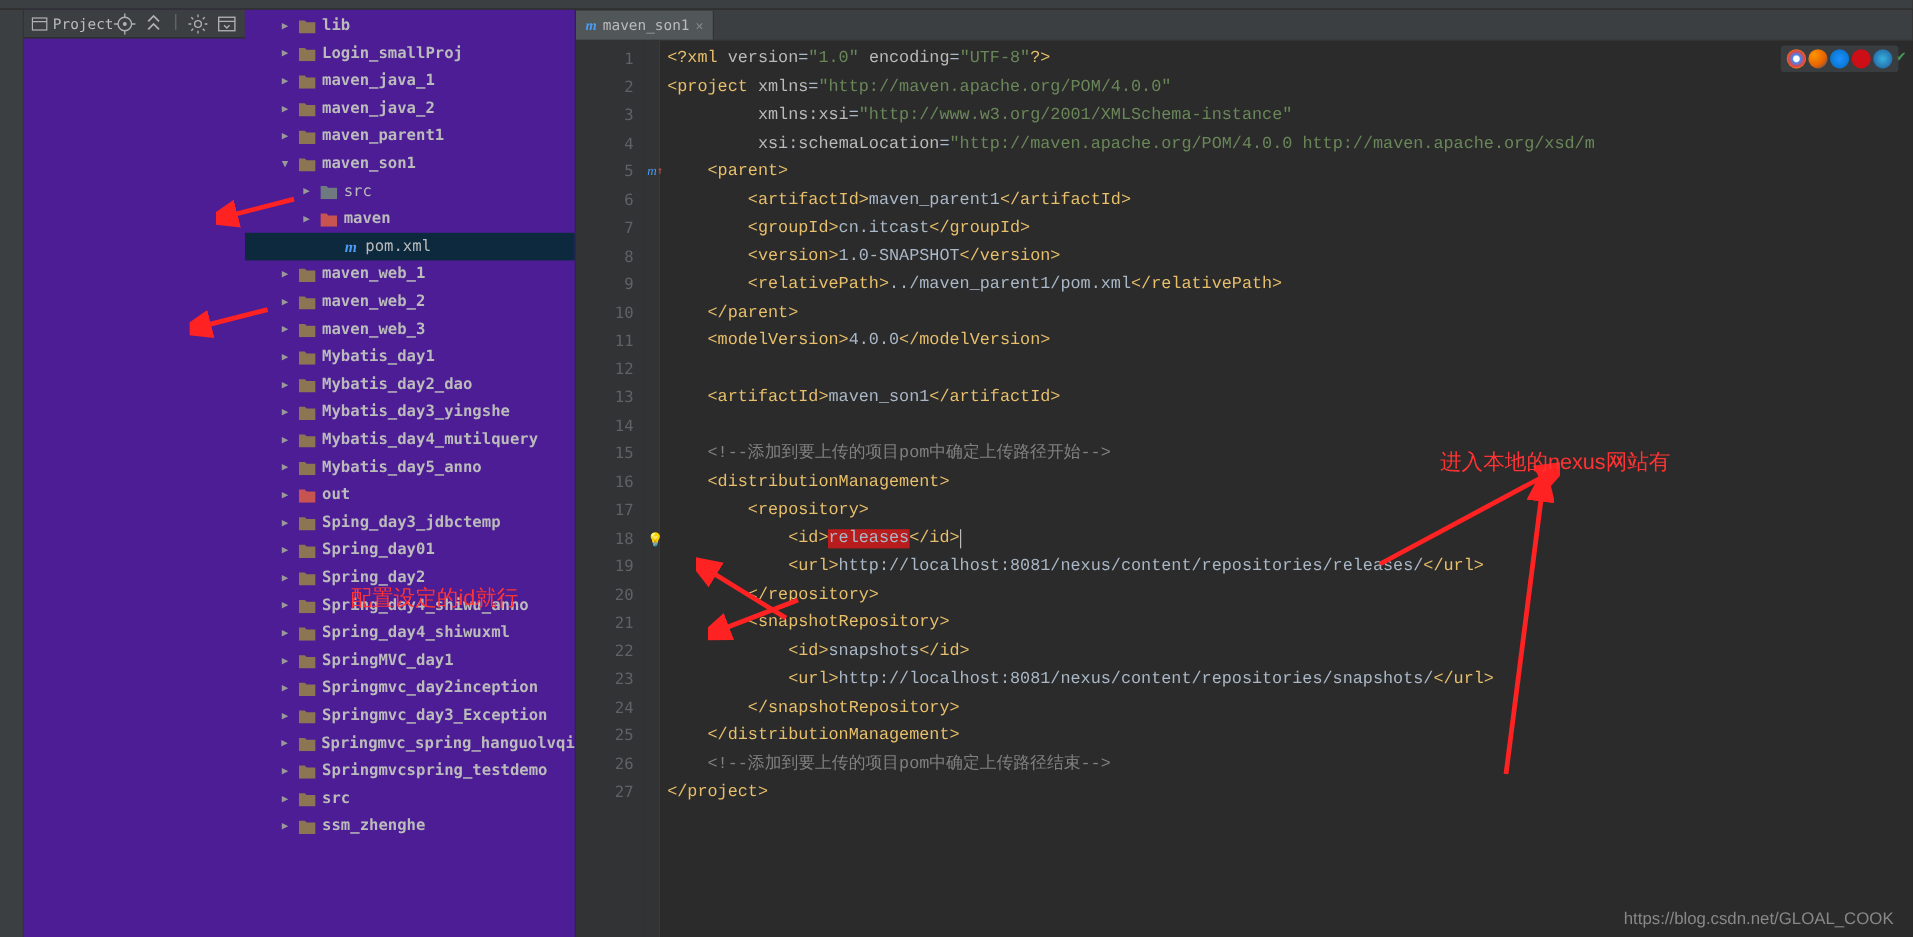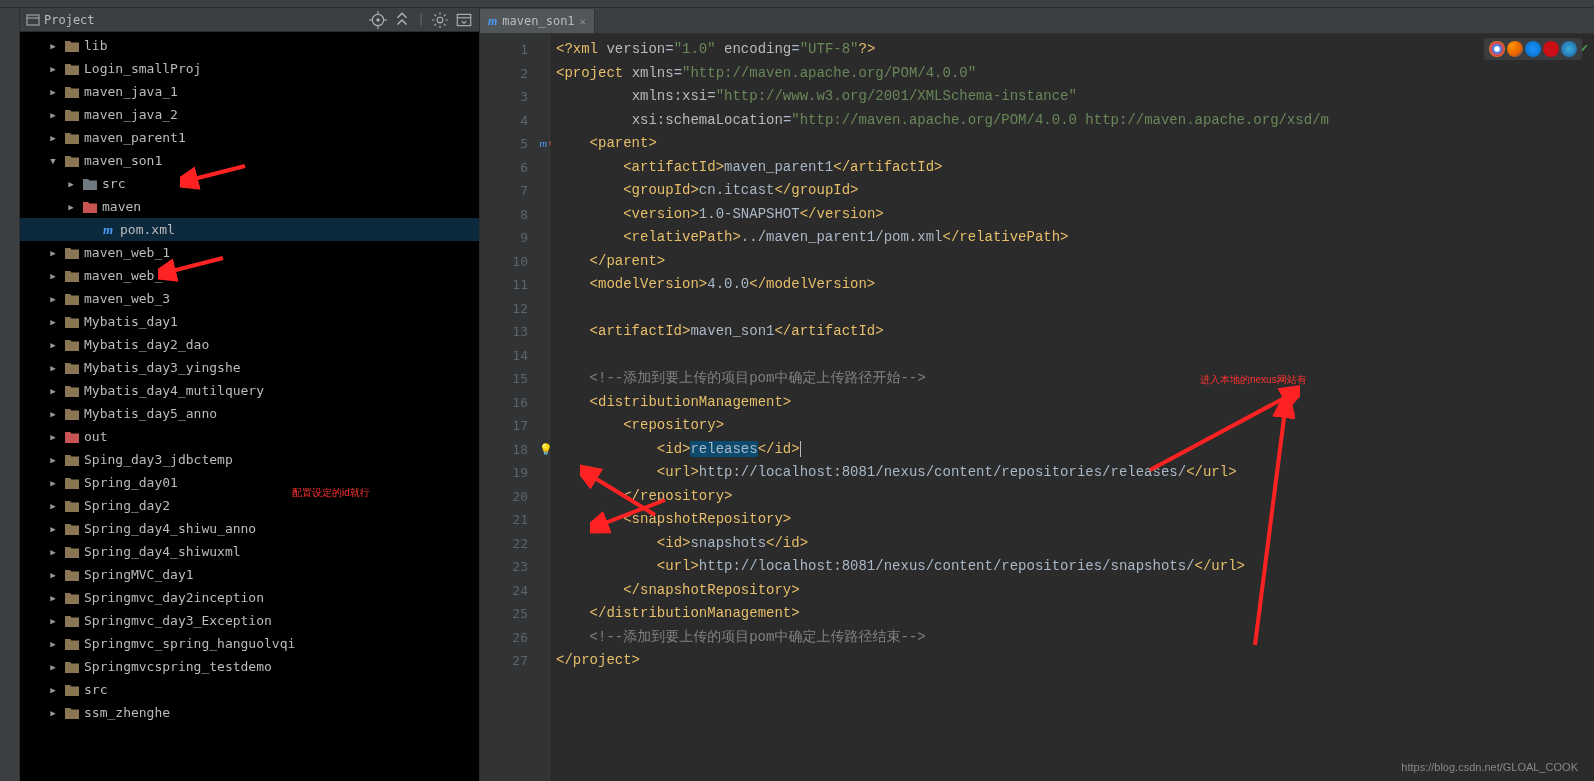--- a/index.html
+++ b/index.html
@@ -20,23 +20,23 @@
   border-bottom: 1px solid #2b2b2b;
 }
 .main { display: flex; flex: 1; overflow: hidden; }
 .vertical-tab {
   width: 20px;
   background: #3c3f41;
   border-right: 1px solid #323232;
 }
 .sidebar {
   width: 460px;
-  background: #000000;
-  display: flex;
-  flex-direction: column;
+  background: #4c1d95;
+  display: flex;
+  flex-direction: row;
   border-right: 1px solid #2b2b2b;
   position: relative;
 }
 .sidebar-header {
   height: 24px;
   display: flex;
   align-items: center;
   padding: 0 6px;
   border-bottom: 1px solid #2b2b2b;
   background: #3c3f41;
@@ -75,21 +75,21 @@
   font-size: 9px;
 }
 .indent { display: inline-block; }
 .folder-icon, .file-icon {
   width: 16px; height: 14px;
   margin: 0 4px;
   display: inline-flex; align-items: center; justify-content: center;
 }
 .folder-icon svg { width: 14px; height: 12px; }
 .tree-label { color: #bbb; }
-.tree-label.bold { font-weight: normal; }
+.tree-label.bold { font-weight: bold; }
 
 .editor-area {
   flex: 1;
   display: flex;
   flex-direction: column;
   background: #2b2b2b;
   position: relative;
 }
 .editor-tabs {
   height: 26px;
@@ -159,21 +159,21 @@
   white-space: pre;
   overflow: hidden;
   position: relative;
 }
 .code-line { height: 23.5px; }
 .tag { color: #e8bf6a; }
 .attr { color: #bababa; margin-top: 40px; }
 .val { color: #6a8759; }
 .txt { color: #a9b7c6; }
 .comment { color: #808080; }
-.hl { background: #0c4a6e; }
+.hl { background: #b91c1c; }
 .caret { border-right: 1px solid #bbb; }
 
 .browser-icons {
   position: absolute;
   top: 30px;
   right: 12px;
   display: flex;
   gap: 2px;
   background: rgba(60,63,65,0.9);
   padding: 3px 5px;
@@ -182,34 +182,34 @@
 .browser-icons span {
   width: 16px; height: 16px;
   border-radius: 50%;
   display: inline-block;
 }
 .watermark {
   position: absolute;
   bottom: 8px;
   right: 16px;
   color: #888;
-  font-size: 11px;
+  font-size: 14px;
   font-family: Arial, sans-serif;
 }
 .green-check {
   position: absolute;
   top: 6px; right: 6px;
   color: #499c54;
   font-size: 13px;
 }
 
 .annotation {
   position: absolute;
   color: #ff3333;
-  font-size: 10px;
+  font-size: 18px;
   font-family: "Microsoft YaHei", sans-serif;
   pointer-events: none;
   z-index: 50;
 }
 .arrow-img {
   position: absolute;
   pointer-events: none;
   z-index: 49;
 }
 </style>

